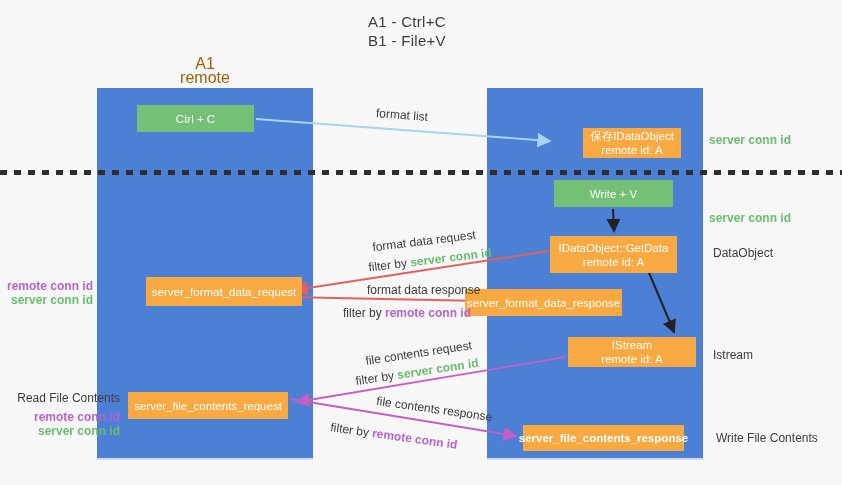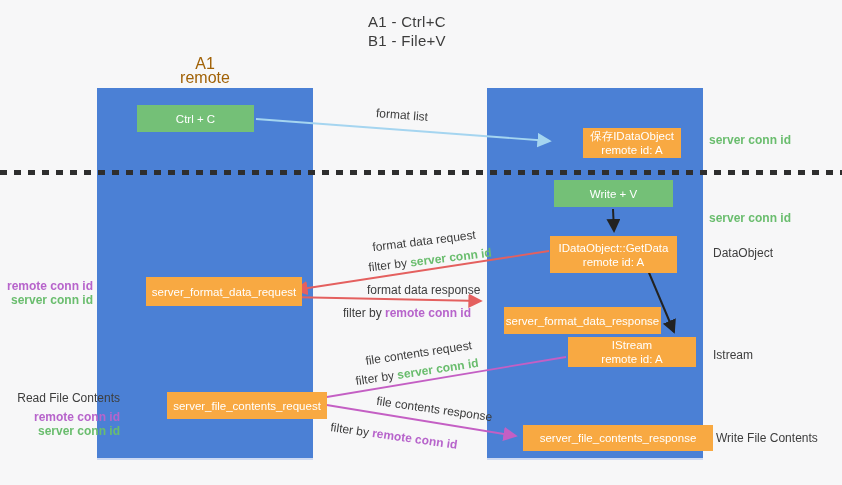--- a/index.html
+++ b/index.html
@@ -90,34 +90,34 @@
 
 <div class="abs node orange-node" style="left:550px; top:236px; width:127px; height:37px;">
   <div>IDataObject::GetData</div>
   <div>remote id: A</div>
 </div>
 
 <div class="abs node orange-node" style="left:130px; top:277px; width:156px; height:29px;margin-left:16px;">
   <div>server_format_data_request</div>
 </div>
 
-<div class="abs node orange-node" style="left:504px; top:289px; width:157px; height:27px;margin-top:18px;">
+<div class="abs node orange-node" style="left:465px; top:289px; width:157px; height:27px;">
   <div>server_format_data_response</div>
 </div>
 
 <div class="abs node orange-node" style="left:568px; top:337px; width:128px; height:30px;">
   <div>IStream</div>
   <div>remote id: A</div>
 </div>
 
-<div class="abs node orange-node" style="left:128px; top:392px; width:160px; height:27px;margin-left:39px;">
+<div class="abs node orange-node" style="left:128px; top:392px; width:160px; height:27px;">
   <div>server_file_contents_request</div>
 </div>
 
-<div class="abs node orange-node" style="left:523px; top:425px; width:190px; height:26px;">
+<div class="abs node orange-node" style="left:523px; top:425px; width:161px; height:26px;font-weight:bold;">
   <div>server_file_contents_response</div>
 </div>
 
 <div class="abs lbl dark" style="left:376px; top:108px; transform:rotate(4.5deg);">format list</div>
 
 <div class="abs lbl dark" style="left:372px; top:234px; transform:rotate(-7deg);">format data request</div>
 <div class="abs lbl" style="left:368px; top:253px; transform:rotate(-7deg);">
   <span class="dark">filter by </span>
   <span class="green-b">server conn id</span>
 </div>

